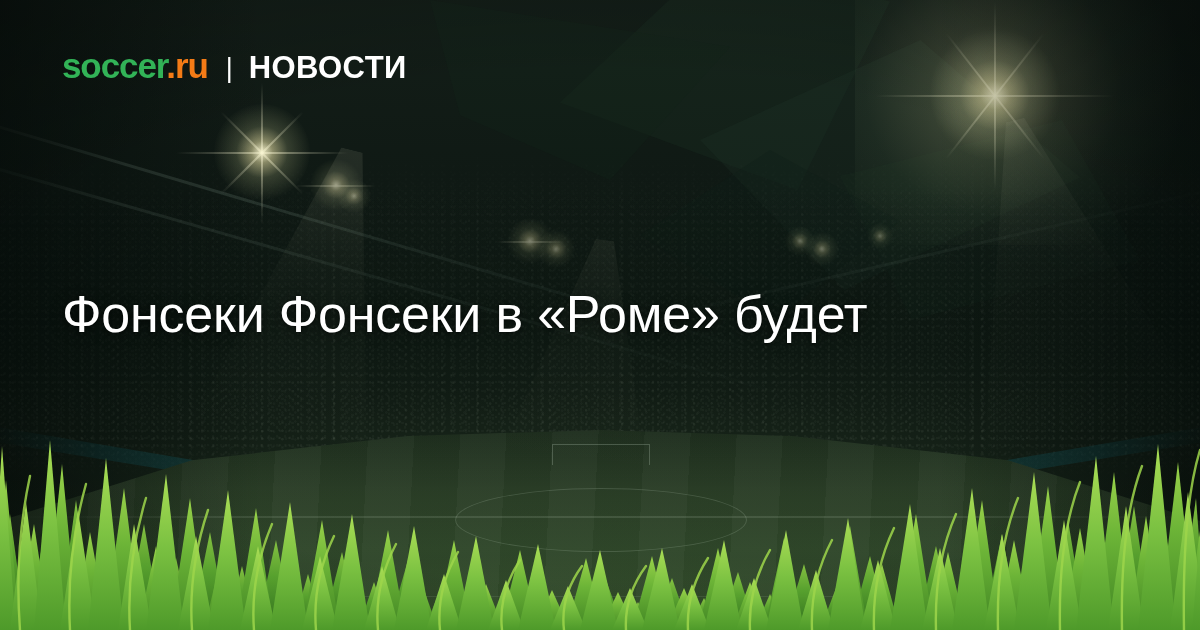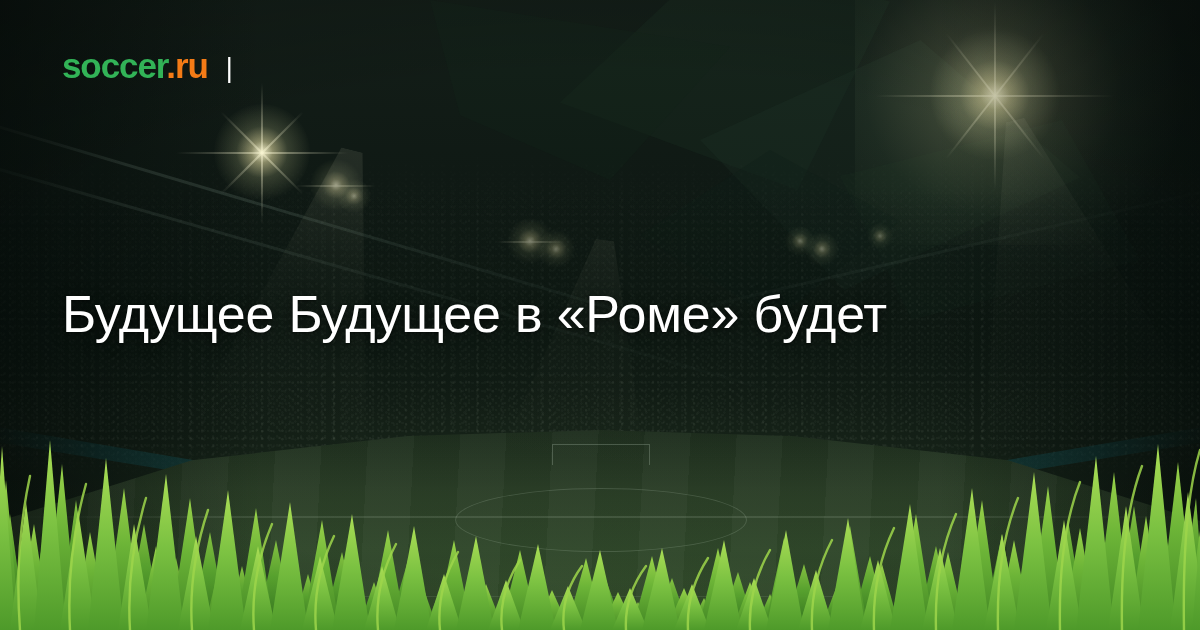--- a/index.html
+++ b/index.html
@@ -447,19 +447,20 @@
           <path d="M1184 190 Q1182 68 1200 10"></path>
       </g>
     </svg>
   </div>
 
   <div class="header">
     <div class="logo">
       <span class="green">soccer</span><span class="orange">.ru</span>
     </div>
     <div class="sep">|</div>
+    <div class="section">НОВОСТИ</div>
   </div>
 
   <h1 class="headline">
-    <span class="ln">Будущее Будущее в «Роме» будет</span>
+    <span class="ln">Фонсеки Фонсеки в «Роме» будет</span>
   </h1>
 
 </div>
 
 </body></html>

